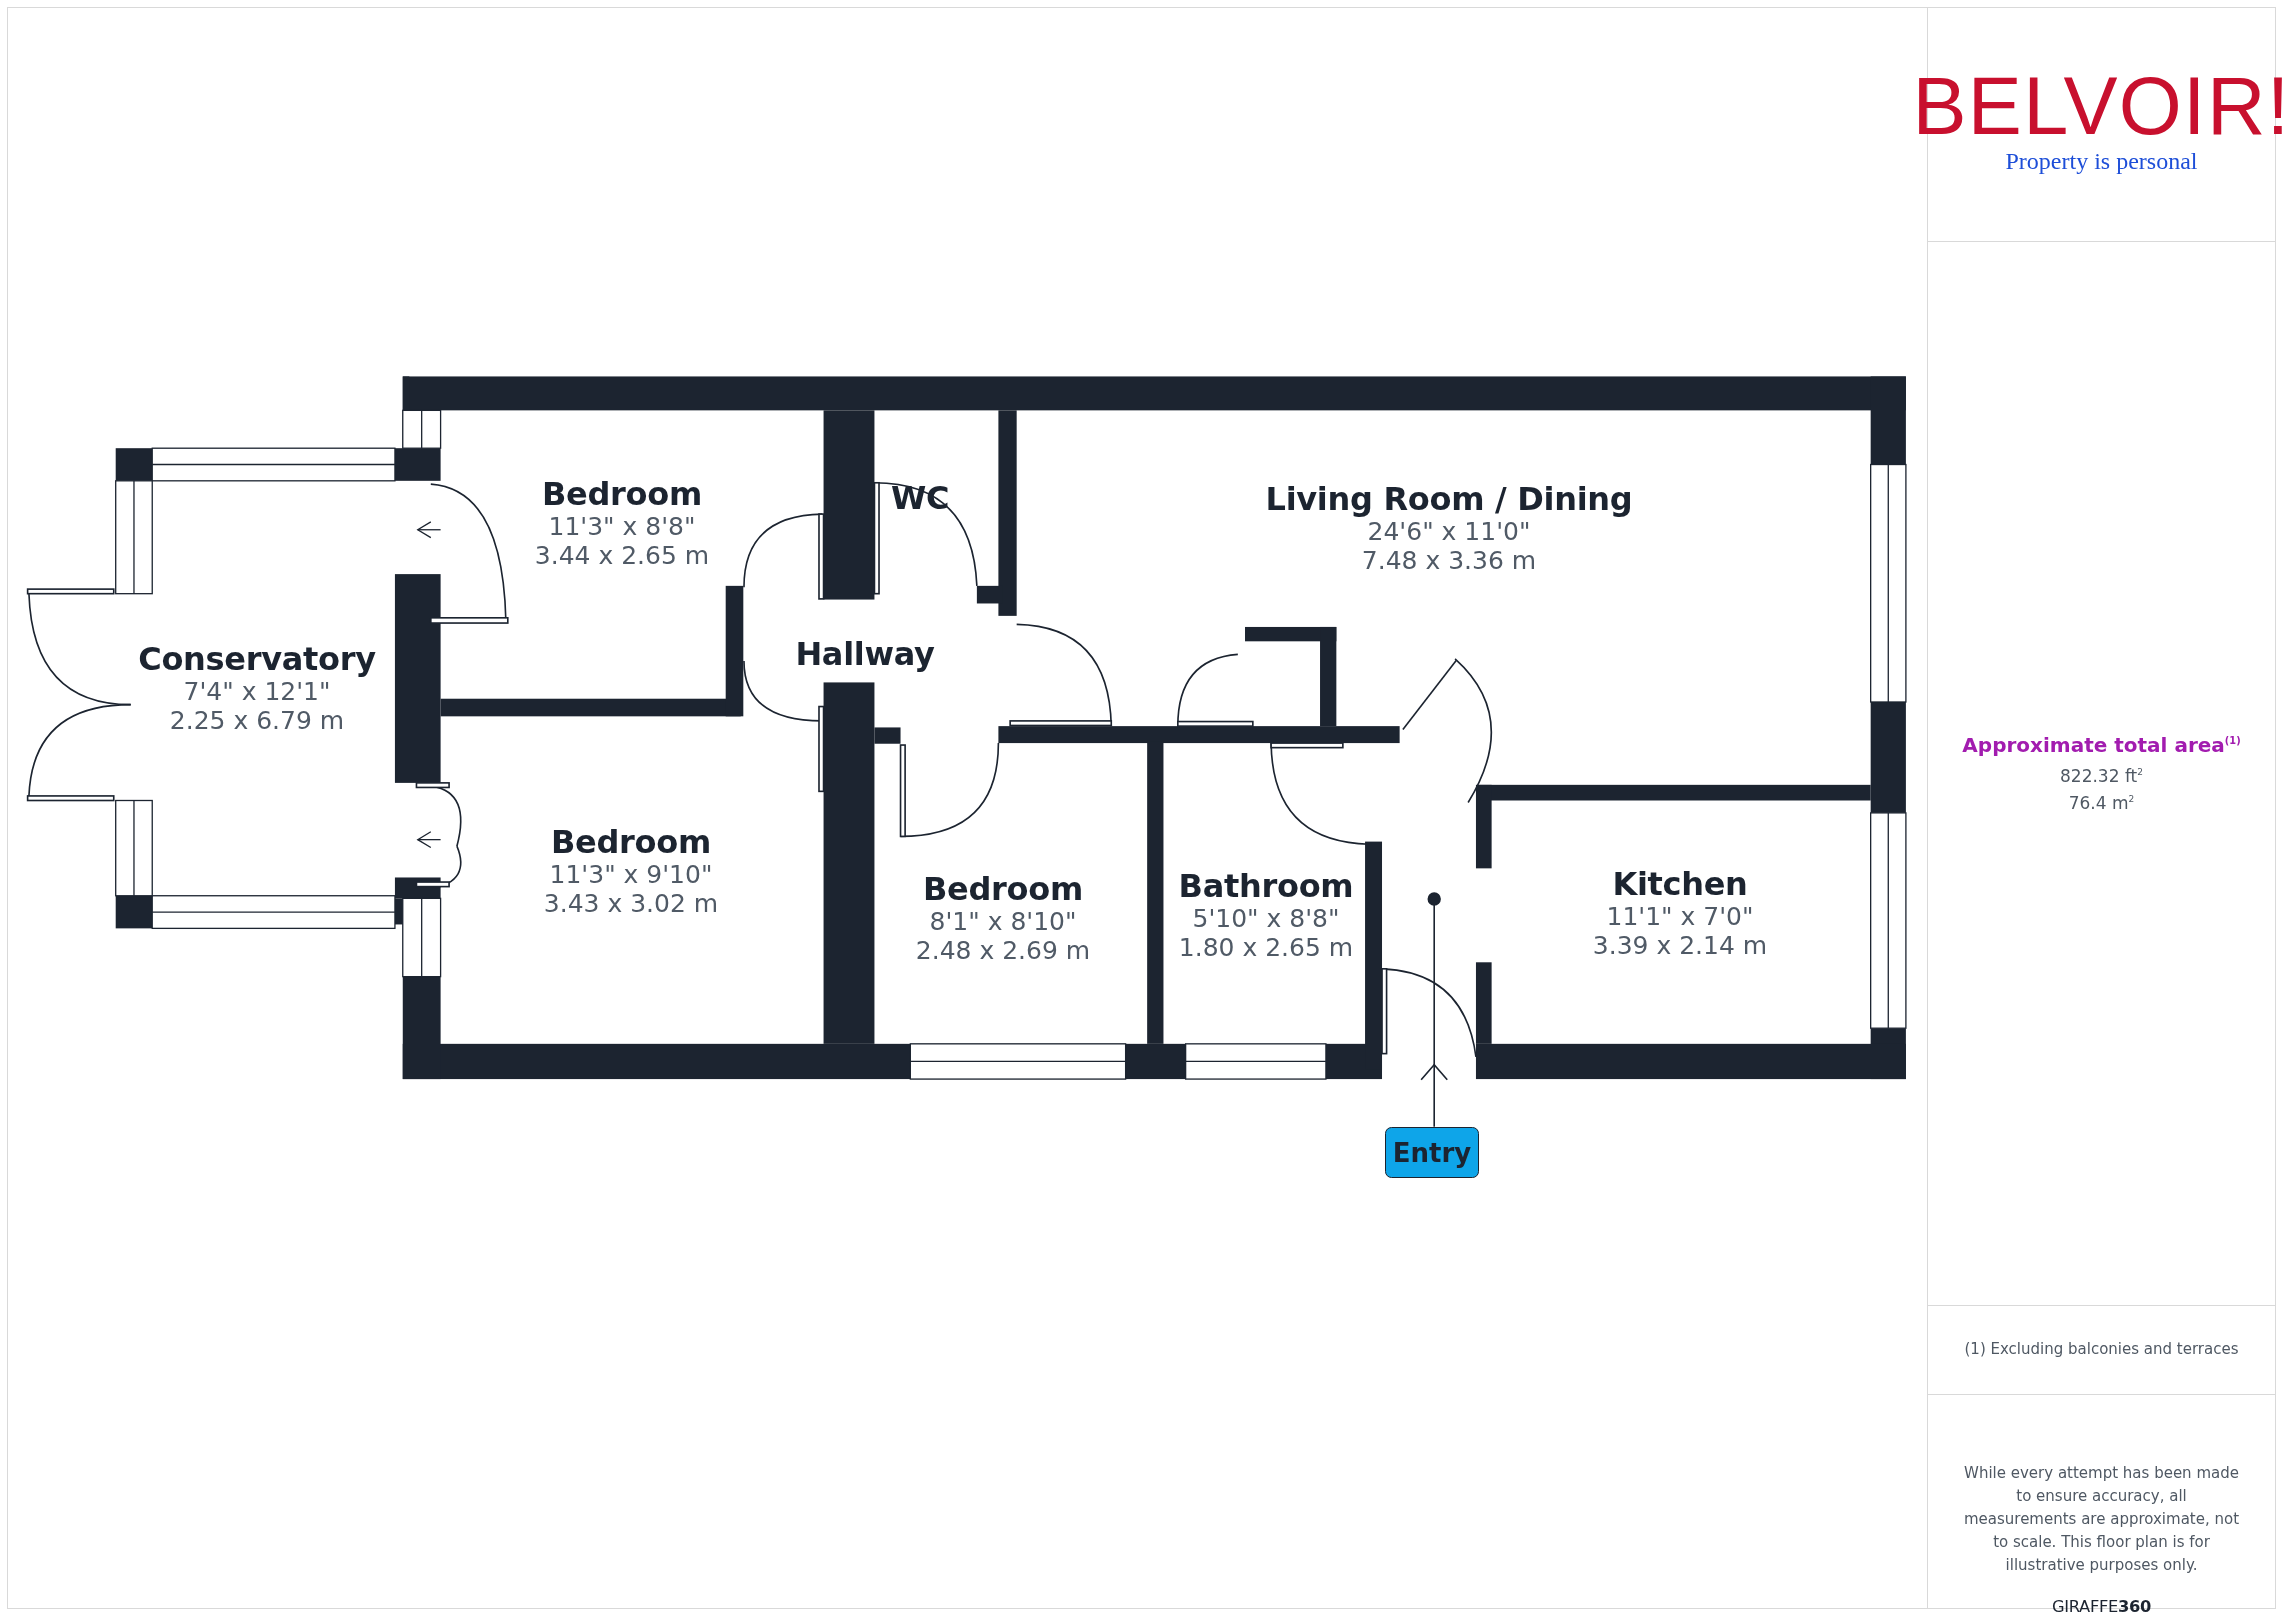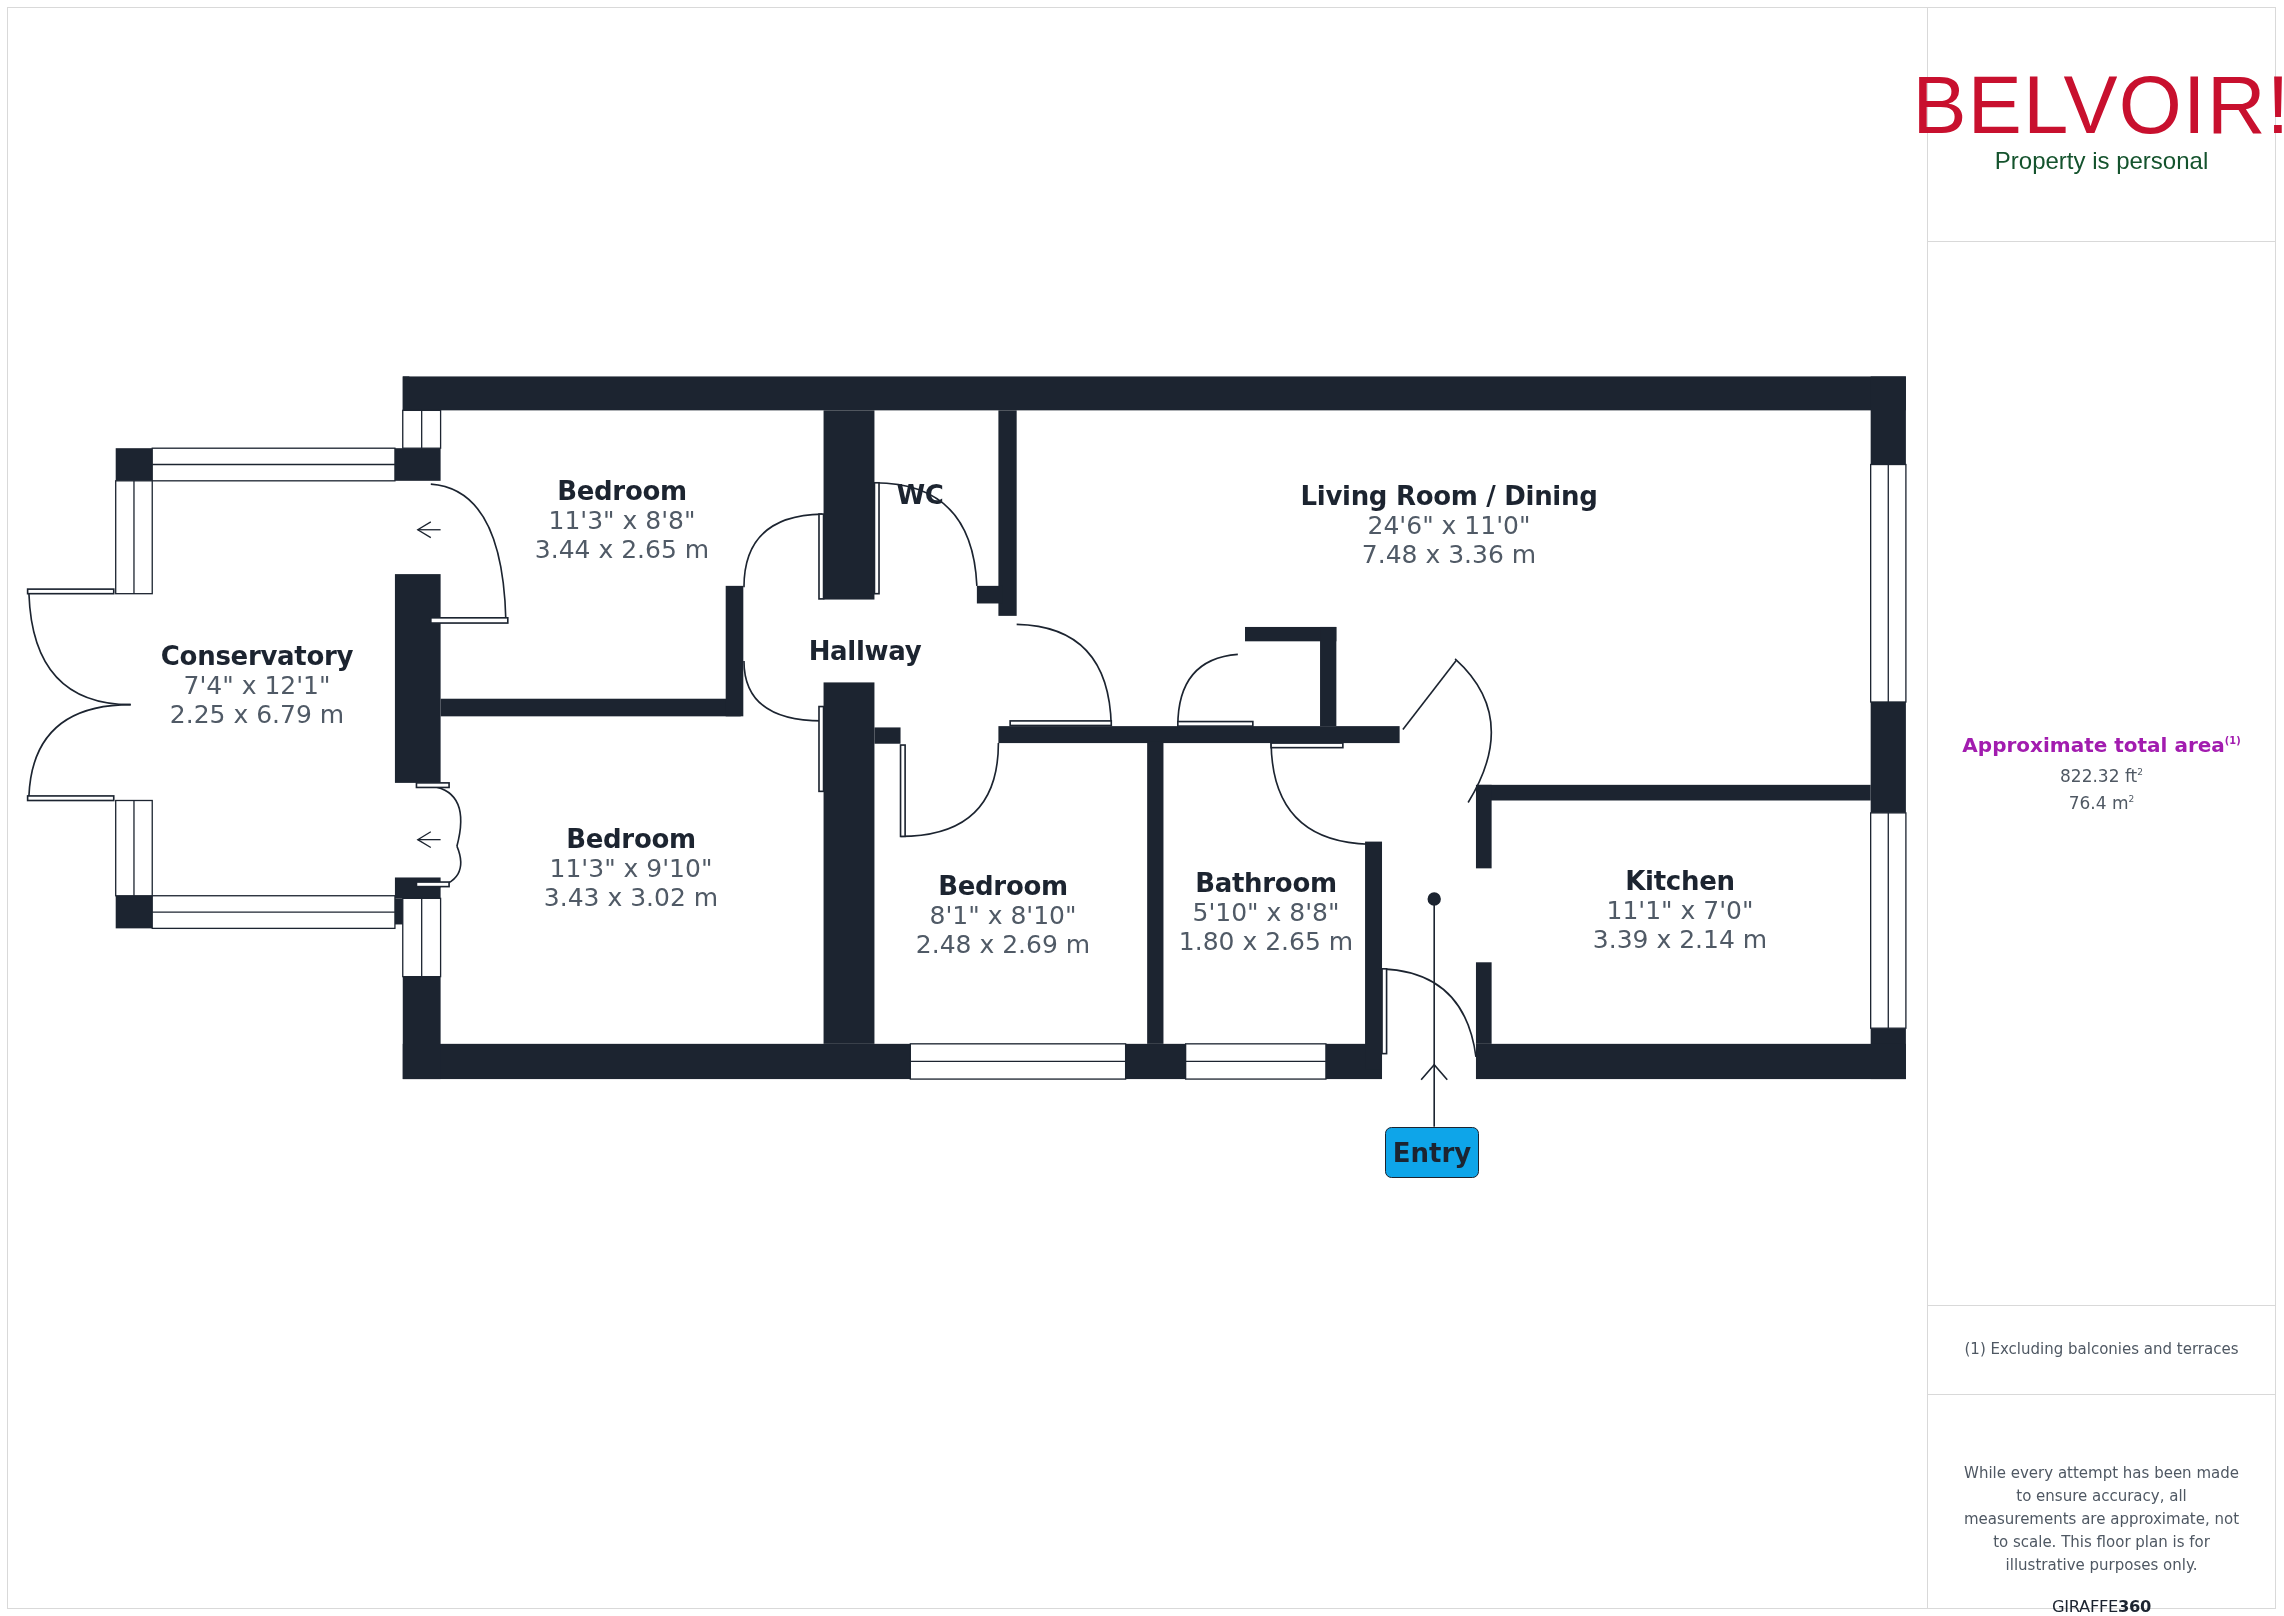--- a/index.html
+++ b/index.html
@@ -1,30 +1,30 @@
 <!DOCTYPE html>
 <html style="font-size:10.4px"><head>
 <meta charset="utf-8">
 <style>
   html, body { margin: 0; padding: 0; background: #ffffff; }
   body { width: 2284px; height: 1616px; position: relative; overflow: hidden; font-family: "DejaVu Sans", sans-serif; }
   .frame { position: absolute; left: 6.5px; top: 6.5px; width: 2269px; height: 1602px; border: 1.3px solid #d9d9d9; box-sizing: border-box; }
   .plan { position: absolute; left: 0; top: 0; width: 1927px; height: 1616px; }
   .plan svg { position: absolute; left: 0; top: 0; }
   .room-label { position: absolute; text-align: center; transform: translateX(-50%); white-space: nowrap; line-height: 1.05; }
-  .room-name { font-family: "DejaVu Sans", sans-serif; font-weight: bold; color: #1c2430; font-size: 26px; letter-spacing: -0.3px; }
+  .room-name { font-family: "DejaVu Sans", sans-serif; font-weight: bold; color: #1c2430; font-size: 32px; letter-spacing: -0.3px; }
   .room-dim { font-family: "DejaVu Sans", sans-serif; color: #505a66; font-size: 25px; margin-top: 2.6px; }
   .entry-tag { position: absolute; left: 1385px; top: 1127px; width: 94px; height: 51px; border: 1.6px solid #1c2430; border-radius: 6.5px; box-sizing: border-box; display: flex; align-items: center; justify-content: center; background: #0ea5e9; }
   .entry-tag span { font-weight: bold; font-size: 26px; color: #1c2430; }
 
   .side { position: absolute; left: 1927px; top: 6.5px; width: 348px; height: 1602px; border-left: 1.3px solid #d9d9d9; box-sizing: border-box; }
   .side .cell { position: absolute; left: 0; right: 0; border-bottom: 1.3px solid #d9d9d9; display: flex; flex-direction: column; align-items: center; justify-content: center; text-align: center; }
   .brand-cell { top: 0; height: 234px; }
   .brand { font-family: "Liberation Sans", sans-serif; color: #c8102e; font-size: 81px; letter-spacing: 1.3px; line-height: 1; margin-top: -6.5px; }
-  .tagline { font-family: Liberation Sans, sans-serif; color: #14532d; font-size: 24px; margin-top: 1px; }
+  .tagline { font-family: Liberation Serif, serif; color: #1d4ed8; font-size: 24px; margin-top: 1px; }
   .area-cell { top: 234px; height: 1064px; }
   .area-title { font-weight: bold; color: #a21caf; font-size: 20px; }
   .area-title sup { font-size: 9.8px; }
   .area-val { color: #4f5863; font-size: 17px; margin-top: 9px; }
   .area-val sup { font-size: 9px; }
   .note-cell { top: 1297px; height: 90px; }
   .note { color: #4f5863; font-size: 15px; }
   .disc-cell { top: 1387px; height: 215px; border-bottom: none; justify-content: flex-start; padding-top: 38px; }
   .disclaimer { color: #4f5863; font-size: 15px; line-height: 23px; width: 281px; }
   .giraffe { margin-top: 19.6px; font-size: 16.3px; color: #1c2430; letter-spacing: -0.3px; }

